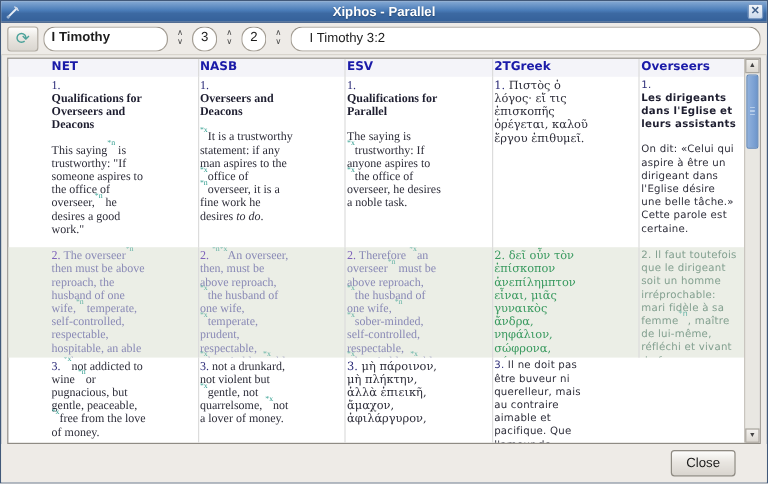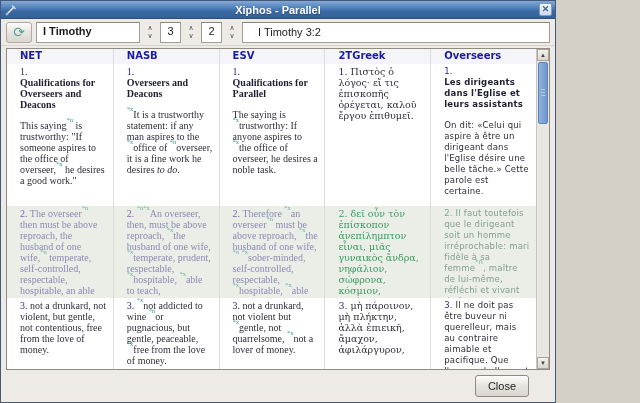--- a/index.html
+++ b/index.html
@@ -1,18 +1,18 @@
 <!DOCTYPE html>
 <html><head>
 <meta charset="utf-8">
 <style>
   * { box-sizing: border-box; margin: 0; padding: 0; }
   html,body { width:640px; height:403px; overflow:hidden; background:#d4d0c8;
               font-family:"Liberation Sans", sans-serif; }
-  .window { width:556px; height:403px; border:1px solid #42597a; display:flex;
+  .window { width:640px; height:403px; border:1px solid #42597a; display:flex;
             flex-direction:column; background:#eeebe7; }
 
   
   .titlebar { height:18px; flex:0 0 18px; position:relative; display:flex; align-items:center;
               background:linear-gradient(#85a9d4, #4a7cb8 45%, #3c69a2 60%, #35619a);
               border-bottom:1px solid #2d4f7e; }
   .titlebar .apicon { width:14px; height:14px; margin-left:3px; display:inline-block; }
   .titlebar .title { position:absolute; left:0; right:0; text-align:center; color:#ffffff;
                      font-size:11px; font-weight:bold; text-shadow:0 1px 1px #2a4a74; }
   .tbclose { position:absolute; right:3px; top:2px; width:13px; height:13px; border-radius:2px;
@@ -20,38 +20,38 @@
              color:#3f5f8a; font-size:9px; line-height:11px; text-align:center; font-weight:bold;
              cursor:default; }
 
   
   .toolbar { height:27px; flex:0 0 27px; display:flex; align-items:center; gap:4px;
              padding:0 5px; background:#eeebe7; border-bottom:1px solid #d8d4cd; }
   .tbtn { width:26px; height:21px; border:1px solid #b0aba2; border-radius:3px;
           background:linear-gradient(#fdfdfc,#e9e6e1 45%,#dad6d0);
           color:#4ba29a; font-size:14px; line-height:18px; text-align:center; }
   .entry { height:21px; background:#ffffff; border:1px solid #a39d93; border-top-color:#8a847a;
-           border-radius:0; font-size:11px; color:#1c1c1c; }
+           border-radius:10px; font-size:11px; color:#1c1c1c; }
   .combo { width:104px; padding:2px 0 0 6px; font-weight:bold; }
   .numbox { width:21px; text-align:center; padding-top:2px; }
   .spin { display:flex; flex-direction:column; justify-content:center; width:12px; height:21px; }
   .sa { font-size:7px; line-height:8px; color:#4c4c4c; text-align:center; cursor:default; }
   .refentry { flex:1; padding:0 0 0 15px; font-family:"Liberation Sans",sans-serif; }
   input.entry { outline:none; }
 
   
   .content { margin:2px 5px 0 5px; height:322px; flex:0 0 322px; border:1px solid #8f8b84;
              background:#ffffff; display:flex; }
   .grid { flex:1; display:flex; flex-direction:column; overflow:hidden; }
   .prow { display:grid; grid-template-columns:repeat(5,1fr); }
   .headrow { height:15px; flex:0 0 15px; background:#f4f4f9; }
   .row0 { height:142px; flex:0 0 142px; }
   .row1 { height:92px; flex:0 0 92px; }
   .row2 { flex:1; }
-  .cell { padding:2px 6px 2px 13px; overflow:hidden; border-left:1px solid #dcdcdc; }
+  .cell { padding:2px 6px 2px 1px; overflow:hidden; border-left:1px solid #dcdcdc;margin-left:35px; }
   .cell:first-child { border-left:none; }
   .colhead { font:bold 10px "DejaVu Sans",sans-serif; color:#1a1aa8; padding-top:1px; }
   .vcell { font-family:"Liberation Serif",serif; font-size:10px; line-height:11px; color:#2e2e3a; }
   .c3 { font-family:"DejaVu Serif",serif; font-size:9.5px; }
   .c4 { font-family:"DejaVu Sans",sans-serif; font-size:8.5px; letter-spacing:0.2px; }
   .vhead { font-weight:bold; color:#1e1e30; }
   .vgap { height:10px; }
   .vnum { color:#2b2b78; }
   .mark { color:#2f9d8e; font-size:6.5px; position:relative; top:-0.45em; line-height:0; }
   .vrow.current { background:#ebeee6; }
@@ -140,21 +140,20 @@
           <div class="cell vcell c4"><span class="vnum">1.</span><div class="vhead">Les dirigeants dans l'Eglise et leurs assistants</div><div class="vgap"></div>On dit: «Celui qui aspire à être un dirigeant dans l'Eglise désire une belle tâche.» Cette parole est certaine.</div>
         </div>
         <div class="prow vrow row1 current">
           <div class="cell vcell c0"><span class="vnum">2. </span>The overseer<sup class="mark">*n</sup> then must be above reproach, the husband of one wife,<sup class="mark">*n</sup> temperate, self-controlled, respectable, hospitable, an able teacher,</div>
           <div class="cell vcell c1"><span class="vnum">2. </span><sup class="mark">*n*x</sup>An overseer, then, must be above reproach, <sup class="mark">*x</sup>the husband of one wife, <sup class="mark">*x</sup>temperate, prudent, respectable, <sup class="mark">*x</sup>hospitable, <sup class="mark">*x</sup>able to teach,</div>
           <div class="cell vcell c2"><span class="vnum">2. </span>Therefore <sup class="mark">*x</sup>an overseer<sup class="mark">*n</sup> must be above reproach, <sup class="mark">*x</sup>the husband of one wife, <sup class="mark">*n</sup> <sup class="mark">*x</sup>sober-minded, self-controlled, respectable, <sup class="mark">*x</sup>hospitable, <sup class="mark">*x</sup>able to teach,</div>
           <div class="cell vcell c3"><span class="vnum">2. </span>δεῖ οὖν τὸν ἐπίσκοπον ἀνεπίλημπτον εἶναι, μιᾶς γυναικὸς ἄνδρα, νηφάλιον, σώφρονα, κόσμιον, φιλόξενον, διδακτικόν,</div>
           <div class="cell vcell c4"><span class="vnum">2. </span>Il faut toutefois que le dirigeant soit un homme irréprochable: mari fidèle à sa femme<sup class="mark">*n</sup>, maître de lui-même, réfléchi et vivant de façon convenable. Qu'il soit hospitalier et capable d'enseigner.</div>
         </div>
         <div class="prow vrow row2">
-          <div class="cell vcell c0"><span class="vnum">3. </span>not a drunkard, not violent, but gentle, not contentious, free from the love of money.</div>
           <div class="cell vcell c1"><span class="vnum">3. </span><sup class="mark">*x</sup>not addicted to wine <sup class="mark">*n</sup>or pugnacious, but gentle, peaceable, <sup class="mark">*x</sup>free from the love of money.</div>
           <div class="cell vcell c2"><span class="vnum">3. </span>not a drunkard, not violent but <sup class="mark">*x</sup>gentle, not quarrelsome, <sup class="mark">*x</sup>not a lover of money.</div>
           <div class="cell vcell c3"><span class="vnum">3. </span>μὴ πάροινον, μὴ πλήκτην, ἀλλὰ ἐπιεικῆ, ἄμαχον, ἀφιλάργυρον,</div>
           <div class="cell vcell c4"><span class="vnum">3. </span>Il ne doit pas être buveur ni querelleur, mais au contraire aimable et pacifique. Que l'amour de l'argent n'ait sur lui aucune prise.</div>
         </div>
       </div>
     <div class="vscroll">
       <div class="sbtn">▲</div>
       <div class="track">
         <div class="thumb"></div>

